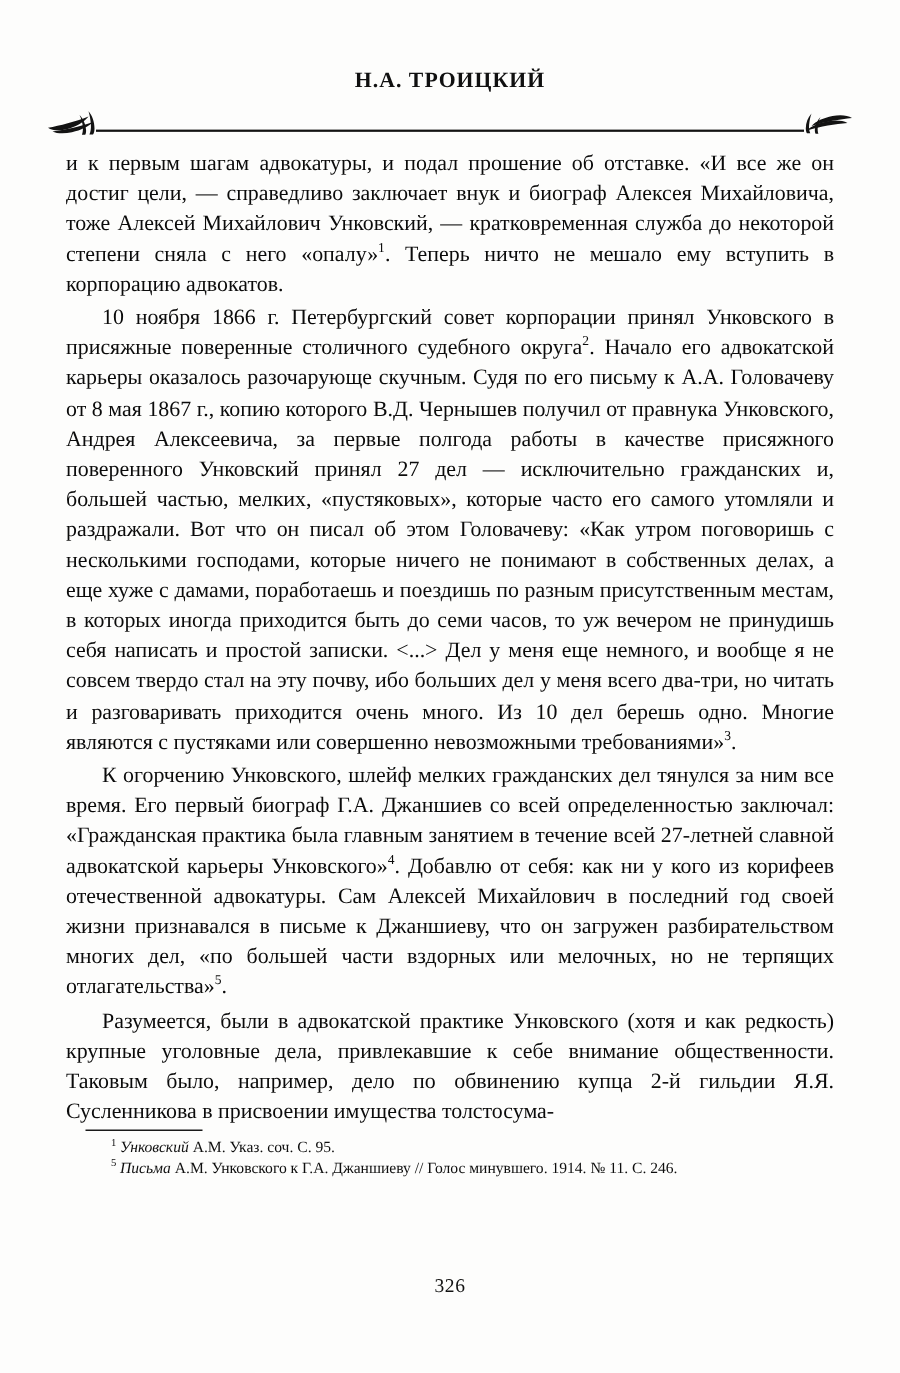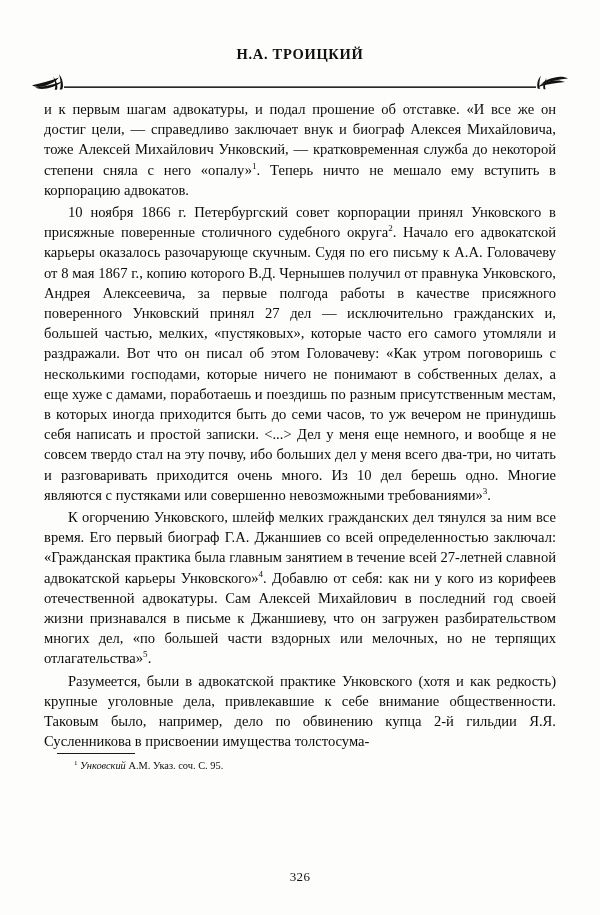--- a/index.html
+++ b/index.html
@@ -96,21 +96,21 @@
     font-size: 0.68em;
     vertical-align: super;
     line-height: 0;
     margin-right: 2.5px;
   }
   .fn i { font-style: italic; }
 
   
   .folio {
     position: absolute;
-    top: 869px;
+    top: 849px;
     left: 0;
     width: 600px;
     text-align: center;
     font-size: 13px;
     color: #121212;
     letter-spacing: 0.4px;
   }
 </style>
 </head>
 <body>
@@ -147,17 +147,20 @@
   <div class="footnotes">
     <div class="fn-rule"></div>
 
     <p class="fn">
       <sup>1</sup><i>Унковский</i> А.М. Указ. соч. С. 95.
     </p>
 
 
 
 
+    <p class="fn">
+      <sup>5</sup><i>Письма</i> А.М. Унковского к Г.А. Джаншиеву // Голос минувшего. 1914. № 11. С. 246.
+    </p>
   </div>
 
   <div class="folio">326</div>
 
 </div>
 
 </body></html>

